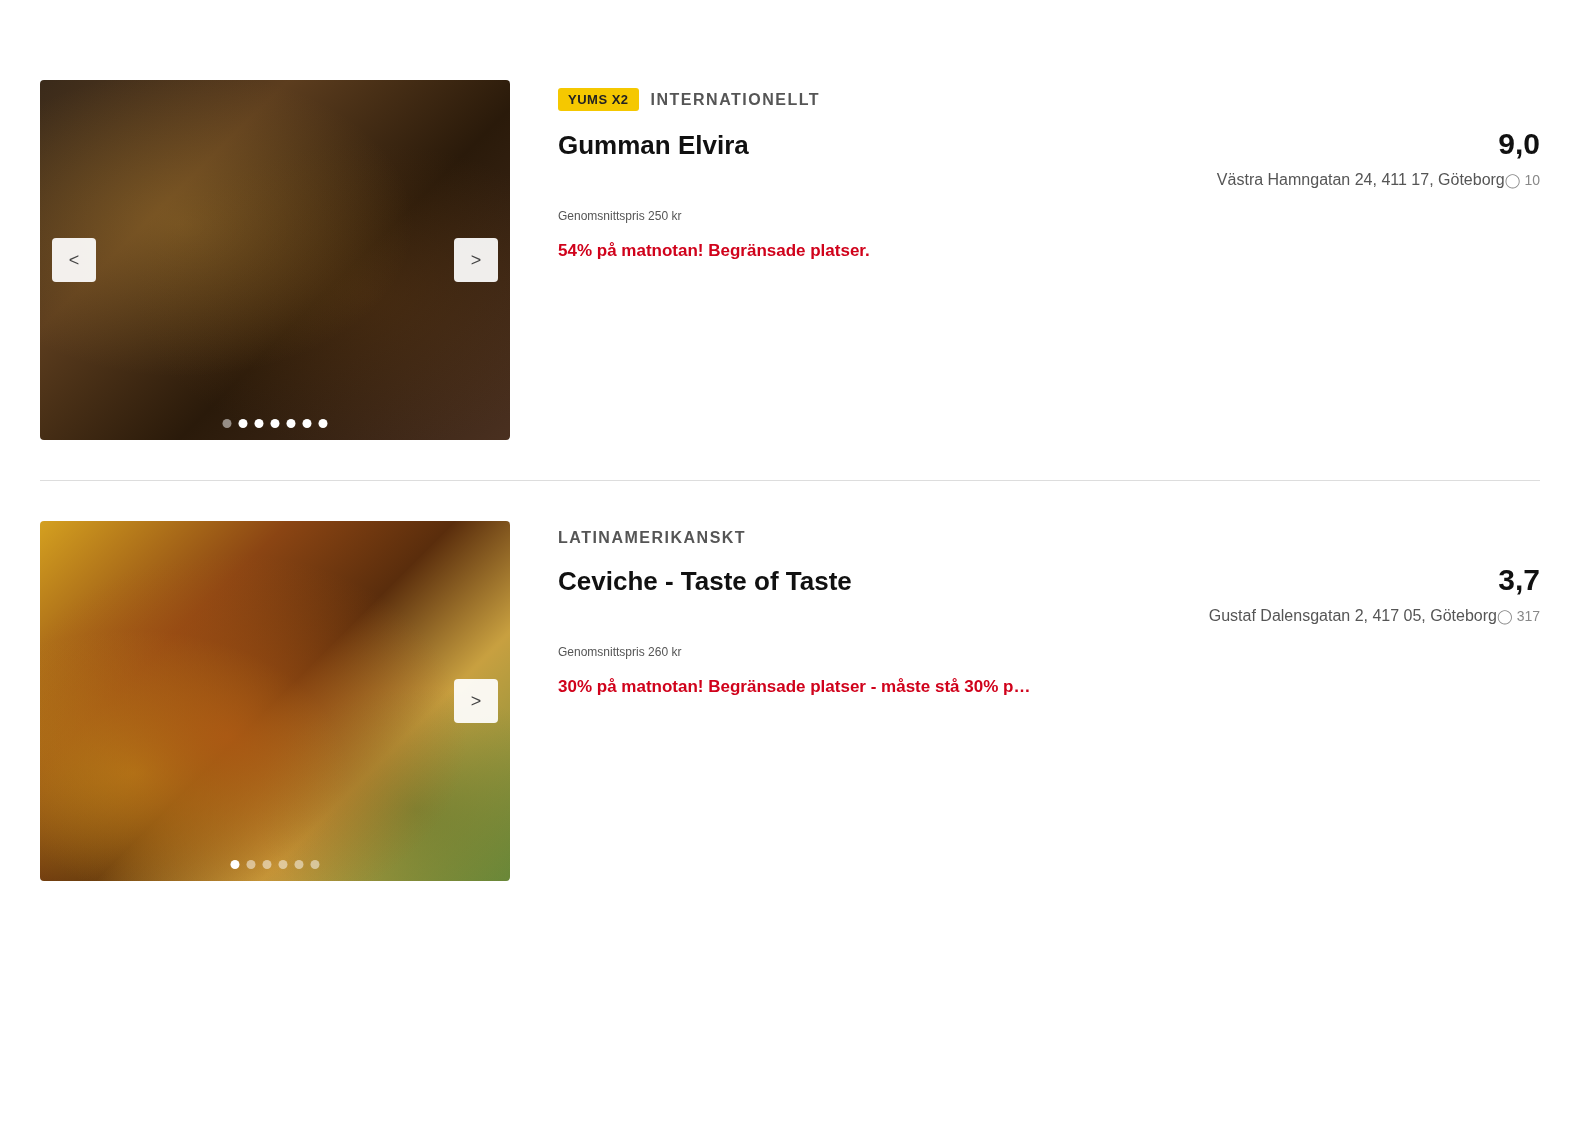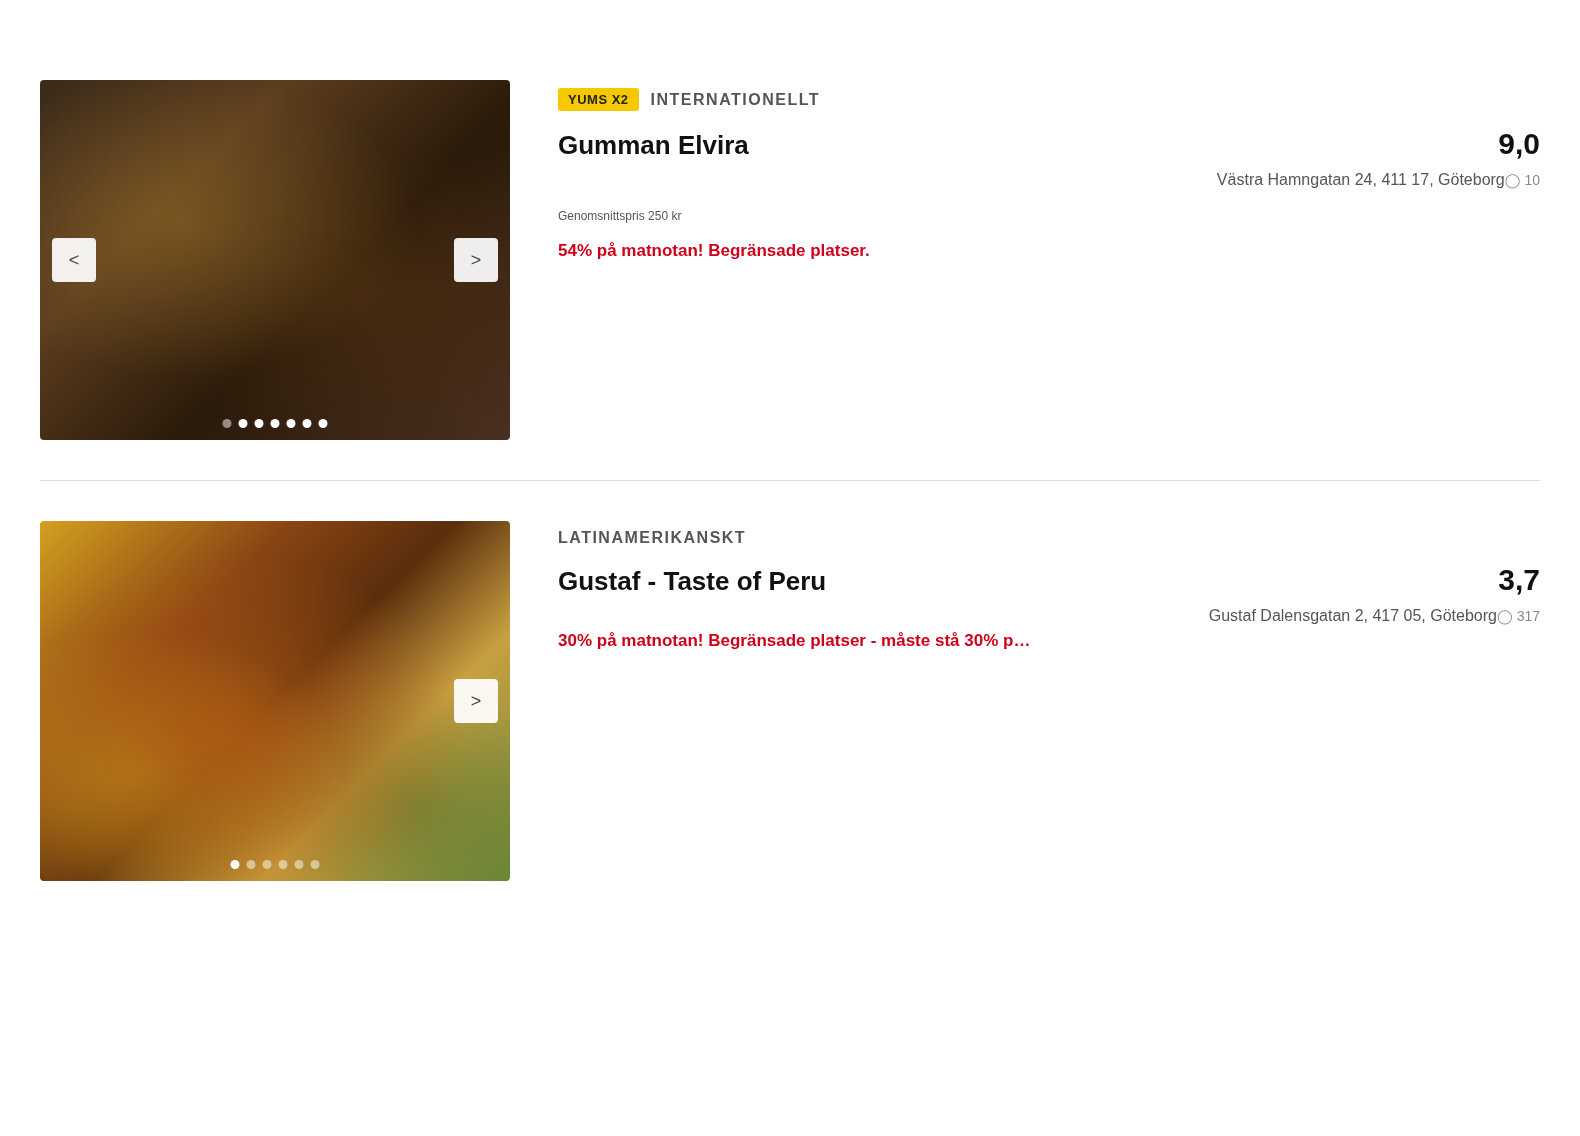--- a/index.html
+++ b/index.html
@@ -266,24 +266,25 @@
             <div class="dot"></div>
             <div class="dot"></div>
             <div class="dot"></div>
           </div>
         </div>
         <div class="info-area">
           <div class="tags-row">
             <span class="tag-category">LATINAMERIKANSKT</span>
           </div>
           <div class="title-row">
-            <span class="restaurant-name">Gustaf - Taste of Peru</span>
+            <span class="restaurant-name">Ceviche - Taste of Taste</span>
             <span class="rating">3,7</span>
           </div>
           <div class="address-row">
             <span class="address">Gustaf Dalensgatan 2, 417 05, Göteborg</span>
             <span class="review-count"><span class="bubble-icon">◯</span> 317</span>
           </div>
+          <div class="avg-price">Genomsnittspris 260 kr</div>
           <div class="promo-text">30% på matnotan! Begränsade platser - måste stå 30% p…</div>
         </div>
       </div>
     </div>
 </div>
 
 </body></html>

